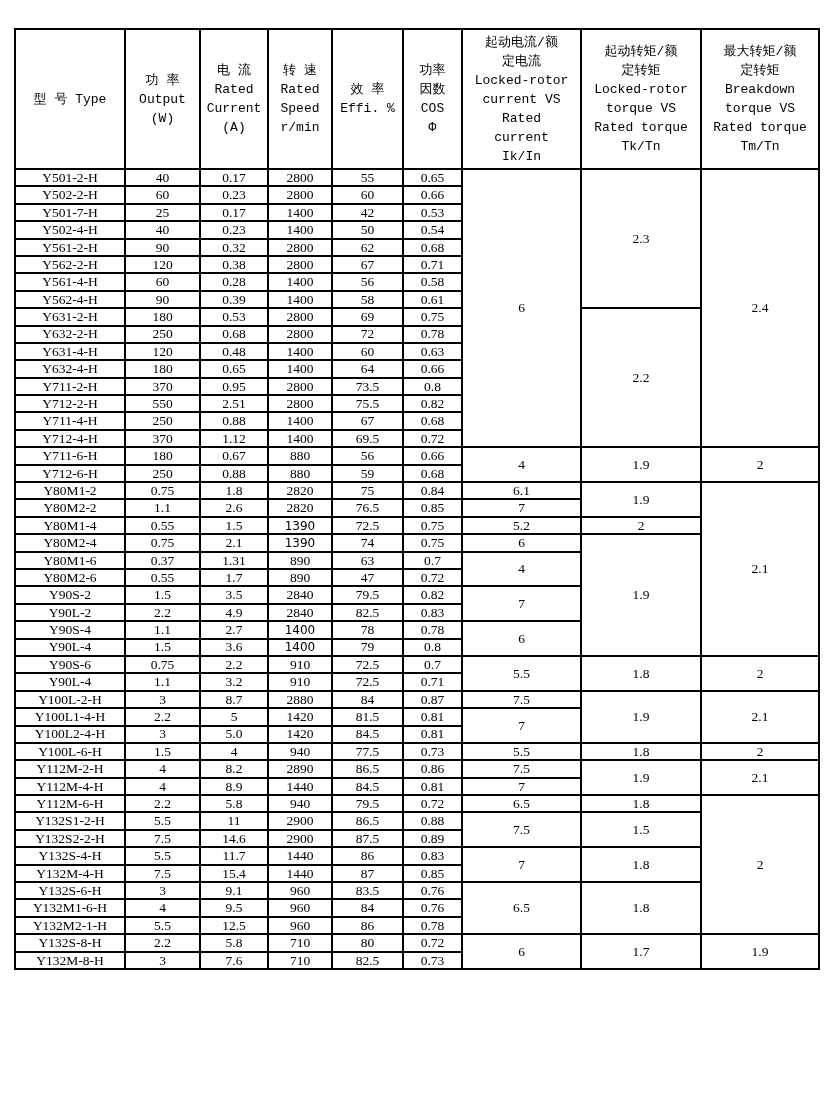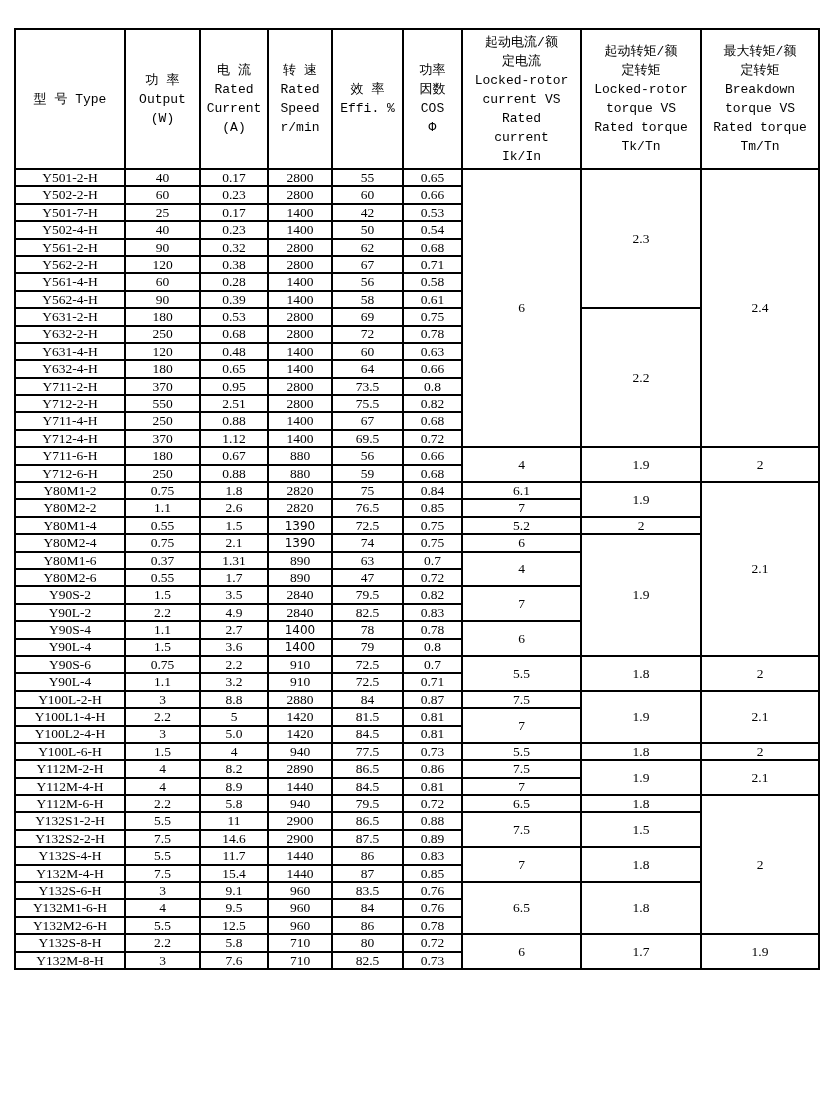--- a/index.html
+++ b/index.html
@@ -359,21 +359,21 @@
         <td>Y90L-4</td>
         <td>1.1</td>
         <td>3.2</td>
         <td>910</td>
         <td>72.5</td>
         <td>0.71</td>
       </tr>
       <tr>
         <td>Y100L-2-H</td>
         <td>3</td>
-        <td>8.8</td>
+        <td>8.7</td>
         <td>2880</td>
         <td>84</td>
         <td>0.87</td>
         <td rowspan="1">7.5</td>
         <td rowspan="3">1.9</td>
         <td rowspan="3">2.1</td>
       </tr>
       <tr>
         <td>Y100L1-4-H</td>
         <td>2.2</td>
@@ -481,21 +481,21 @@
       </tr>
       <tr>
         <td>Y132M1-6-H</td>
         <td>4</td>
         <td>9.5</td>
         <td>960</td>
         <td>84</td>
         <td>0.76</td>
       </tr>
       <tr>
-        <td>Y132M2-6-H</td>
+        <td>Y132M2-1-H</td>
         <td>5.5</td>
         <td>12.5</td>
         <td>960</td>
         <td>86</td>
         <td>0.78</td>
       </tr>
       <tr>
         <td>Y132S-8-H</td>
         <td>2.2</td>
         <td>5.8</td>

